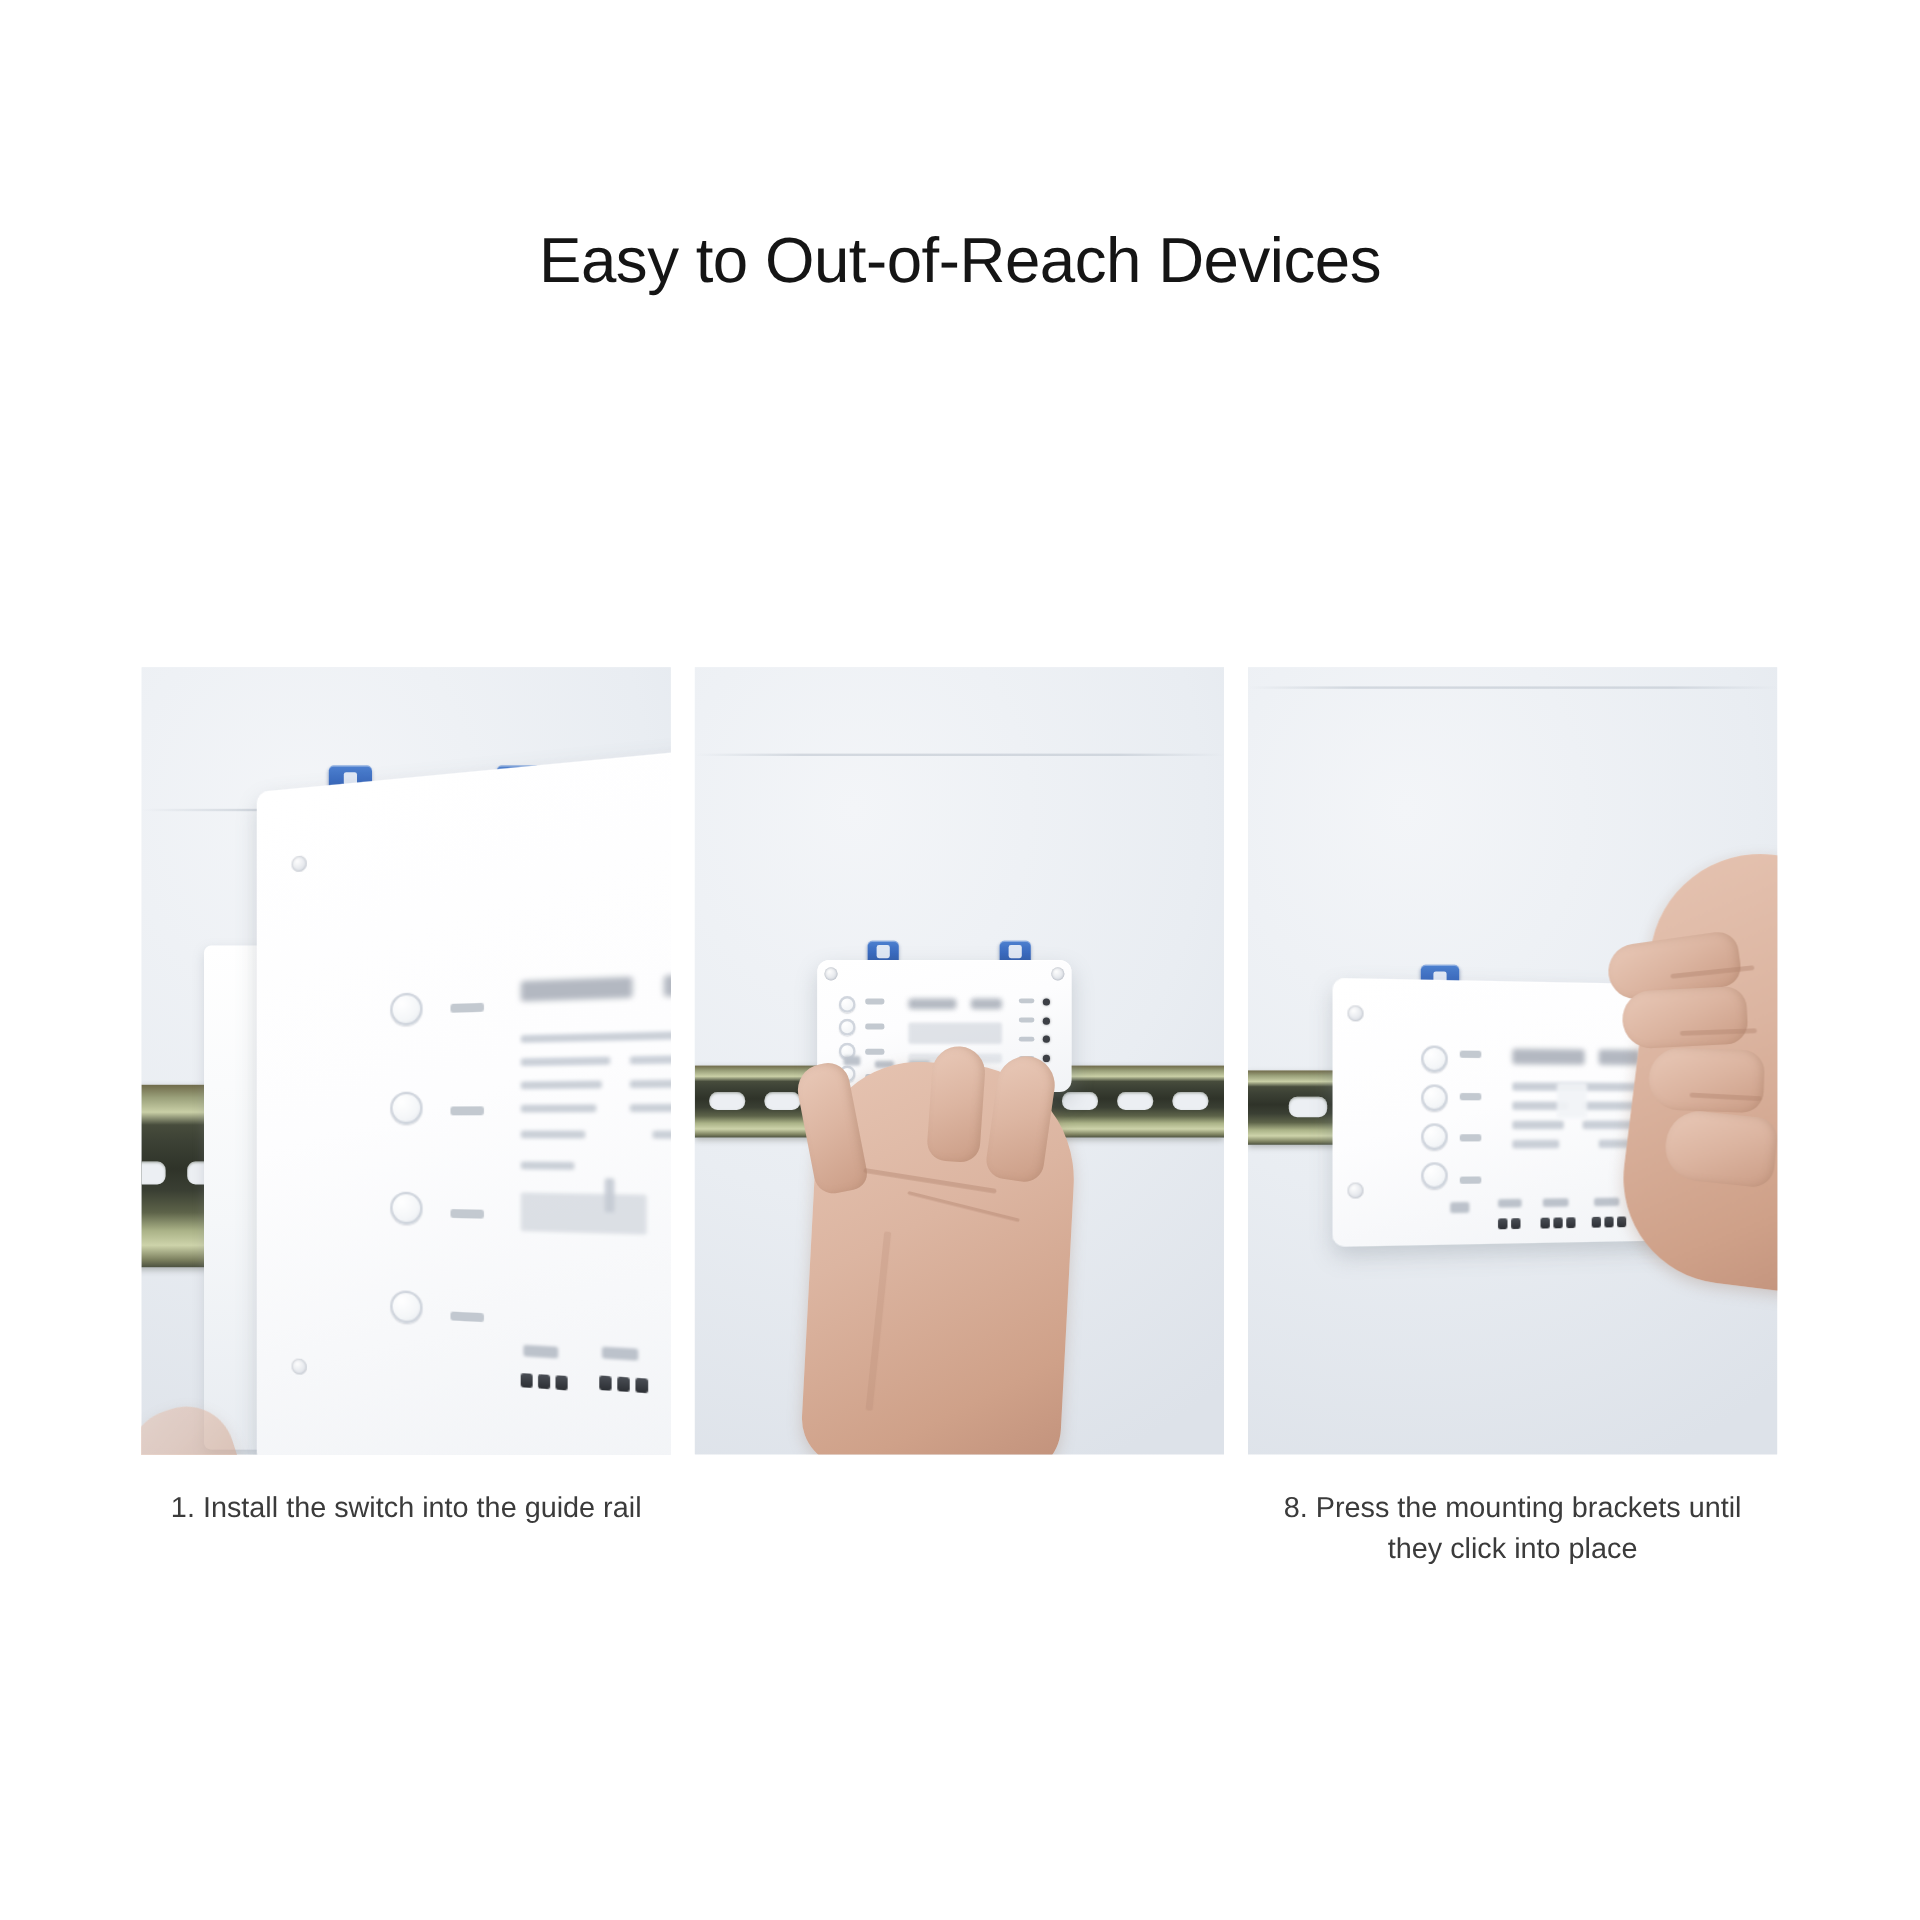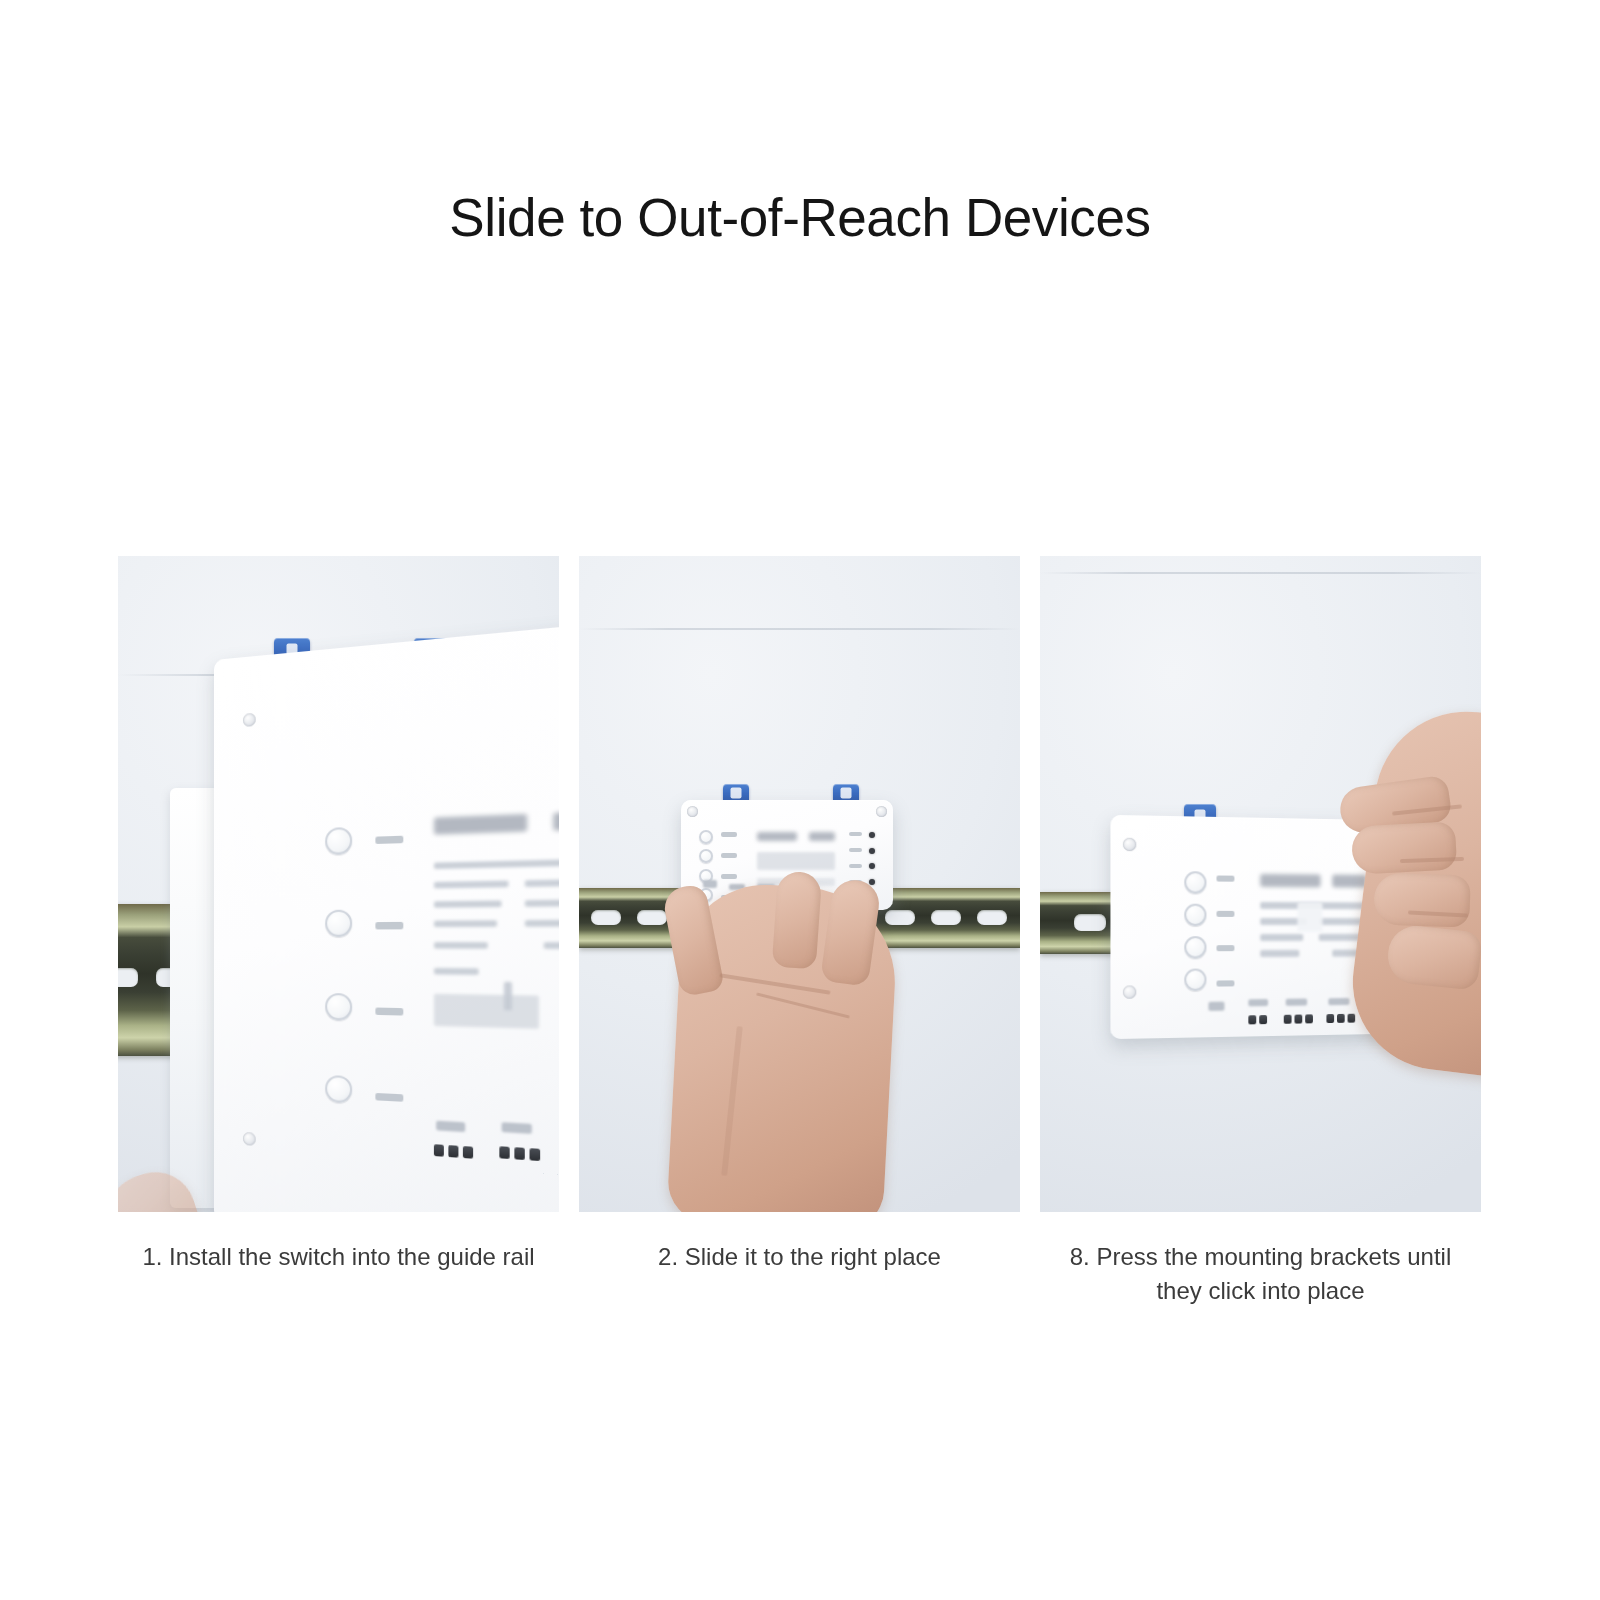--- a/index.html
+++ b/index.html
@@ -237,21 +237,21 @@
     position: absolute;
     background: linear-gradient(180deg, #ffffff 0%, #f5f7f9 55%, #e8ecf1 100%);
     border-radius: 6px;
     box-shadow: 0 4px 10px rgba(130,138,150,.25);
   }
 </style>
 </head>
 <body>
 
 <div class="header">
-  <h1 class="page-title">Slide to Out-of-Reach Devices</h1>
+  <h1 class="page-title">Easy to Out-of-Reach Devices</h1>
 </div>
 
 <div class="steps">
 
   <div class="step">
     <div class="photo">
       <div class="wall"></div>
       <div class="wall-seam" style="top:118px;"></div>
 
       <div class="rail" style="left:-10px; top:348px; width:112px; height:152px;">
@@ -405,21 +405,20 @@
       </div>
 
       <div class="hand" style="left:96px; top:330px; width:216px; height:340px; border-radius:86px 96px 40px 40px; transform: rotate(3deg);"></div>
       <div class="finger" style="left:92px; top:330px; width:44px; height:108px; border-radius:22px 18px 14px 16px; transform: rotate(-11deg);"></div>
       <div class="finger" style="left:196px; top:316px; width:44px; height:96px; border-radius:22px 22px 16px 16px; transform: rotate(4deg);"></div>
       <div class="finger" style="left:248px; top:324px; width:48px; height:104px; border-radius:24px 24px 16px 16px; transform: rotate(8deg);"></div>
       <div class="knuckle-line" style="left:140px; top:426px; width:112px; height:4px; transform: rotate(9deg);"></div>
       <div class="knuckle-line" style="left:176px; top:448px; width:96px; height:3px; transform: rotate(14deg);"></div>
       <div class="knuckle-line" style="left:150px; top:470px; width:6px; height:150px; transform: rotate(6deg); opacity:.5;"></div>
     </div>
-    <div class="step-caption">2. Slide it to the right place</div>
   </div>
 
   <div class="step">
     <div class="photo">
       <div class="wall"></div>
       <div class="wall-seam" style="top:16px;"></div>
 
       <div class="rail" style="left:0; top:336px; width:112px; height:62px;">
         <div class="rail-slot" style="left:34px; top:22px; width:32px; height:17px;"></div>
       </div>

